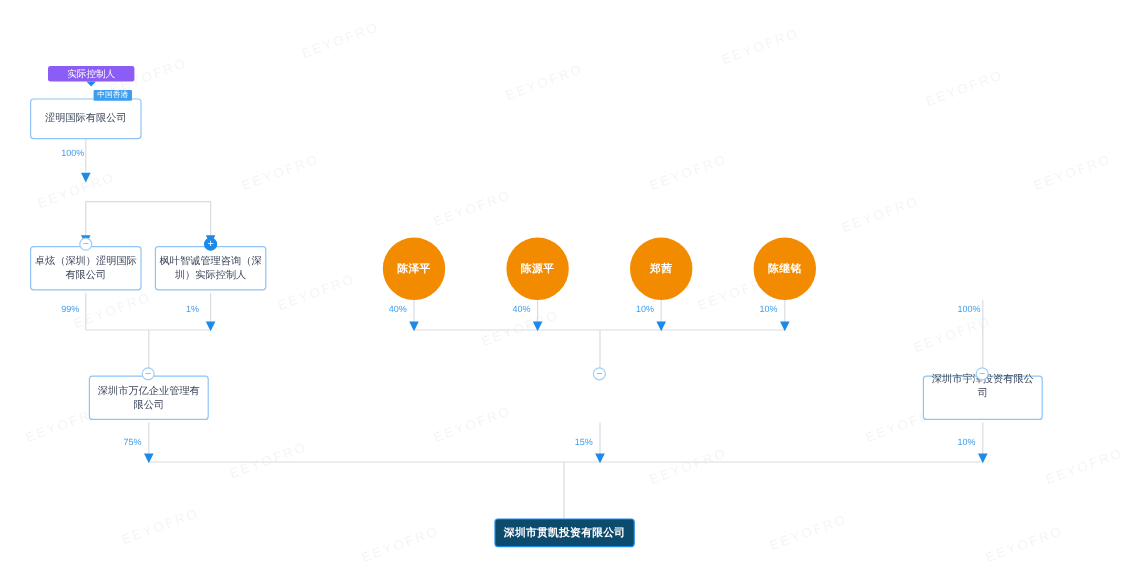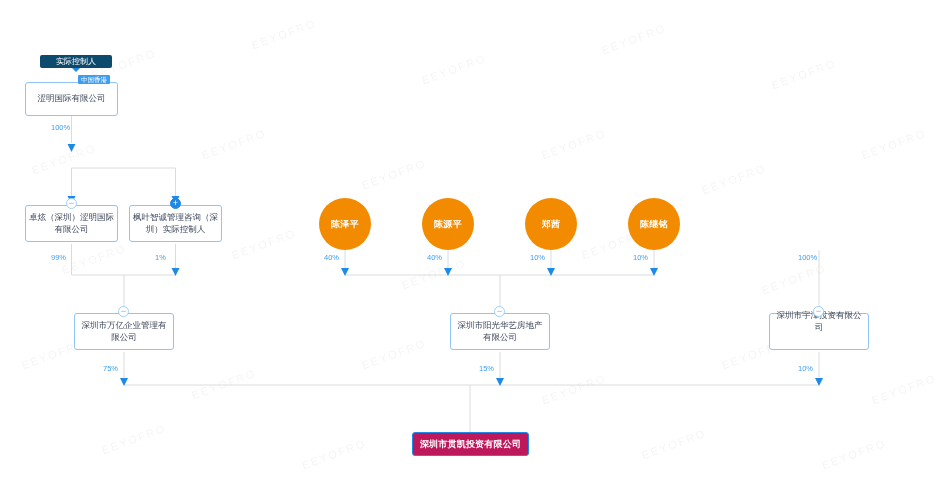--- a/index.html
+++ b/index.html
@@ -39,21 +39,21 @@
     z-index:3;
   }
   .co-box .txt{display:block;width:100%;word-break:break-all;}
 
   
   .root-box{border-color:#8fc4f5;}
 
   
   .badge{
     position:absolute;
-    background:#0c4a6e;
+    background:#8b5cf6;
     color:#fff;
     font-size:8px;
     line-height:13px;
     height:13px;
     padding:0 6px;
     border-radius:2px;
     white-space:nowrap;
     z-index:5;
     text-align:center;
   }
@@ -100,21 +100,21 @@
     font-weight:bold;
     display:flex;align-items:center;justify-content:center;
     text-align:center;
     z-index:3;
     letter-spacing:.3px;
   }
 
   
   .target-box{
     position:absolute;
-    background:#be185d;
+    background:#0c4a6e;
     border:1px solid #1e8ae8;
     color:#ffffff;
     font-size:9px;
     font-weight:bold;
     border-radius:3px;
     display:flex;align-items:center;justify-content:center;
     text-align:center;
     z-index:3;
     letter-spacing:.2px;
   }
@@ -272,23 +272,20 @@
       <span>−</span>
     </div>
   <div class="co-box" style="left:74px; top:313px; width:100px; height:37px;">
     <span class="txt">深圳市万亿企业管理有限公司</span>
   </div>
   <div class="pct" style="left:103px; top:364px; width:42px;">75%</div>
 
   <div class="toggle minus" style="left:494px; top:306px;">
       <span>−</span>
     </div>
-  <div class="co-box" style="left:450px; top:313px; width:100px; height:37px;">
-    <span class="txt">深圳市阳光华艺房地产有限公司</span>
-  </div>
   <div class="pct" style="left:479px; top:364px; width:42px;">15%</div>
 
   <div class="toggle minus" style="left:813px; top:306px;">
       <span>−</span>
     </div>
   <div class="co-box" style="left:769px; top:313px; width:100px; height:37px;align-items:flex-end;">
     <span class="txt">深圳市宇澤投资有限公司</span>
   </div>
   <div class="pct" style="left:798px; top:364px; width:42px;">10%</div>
 

